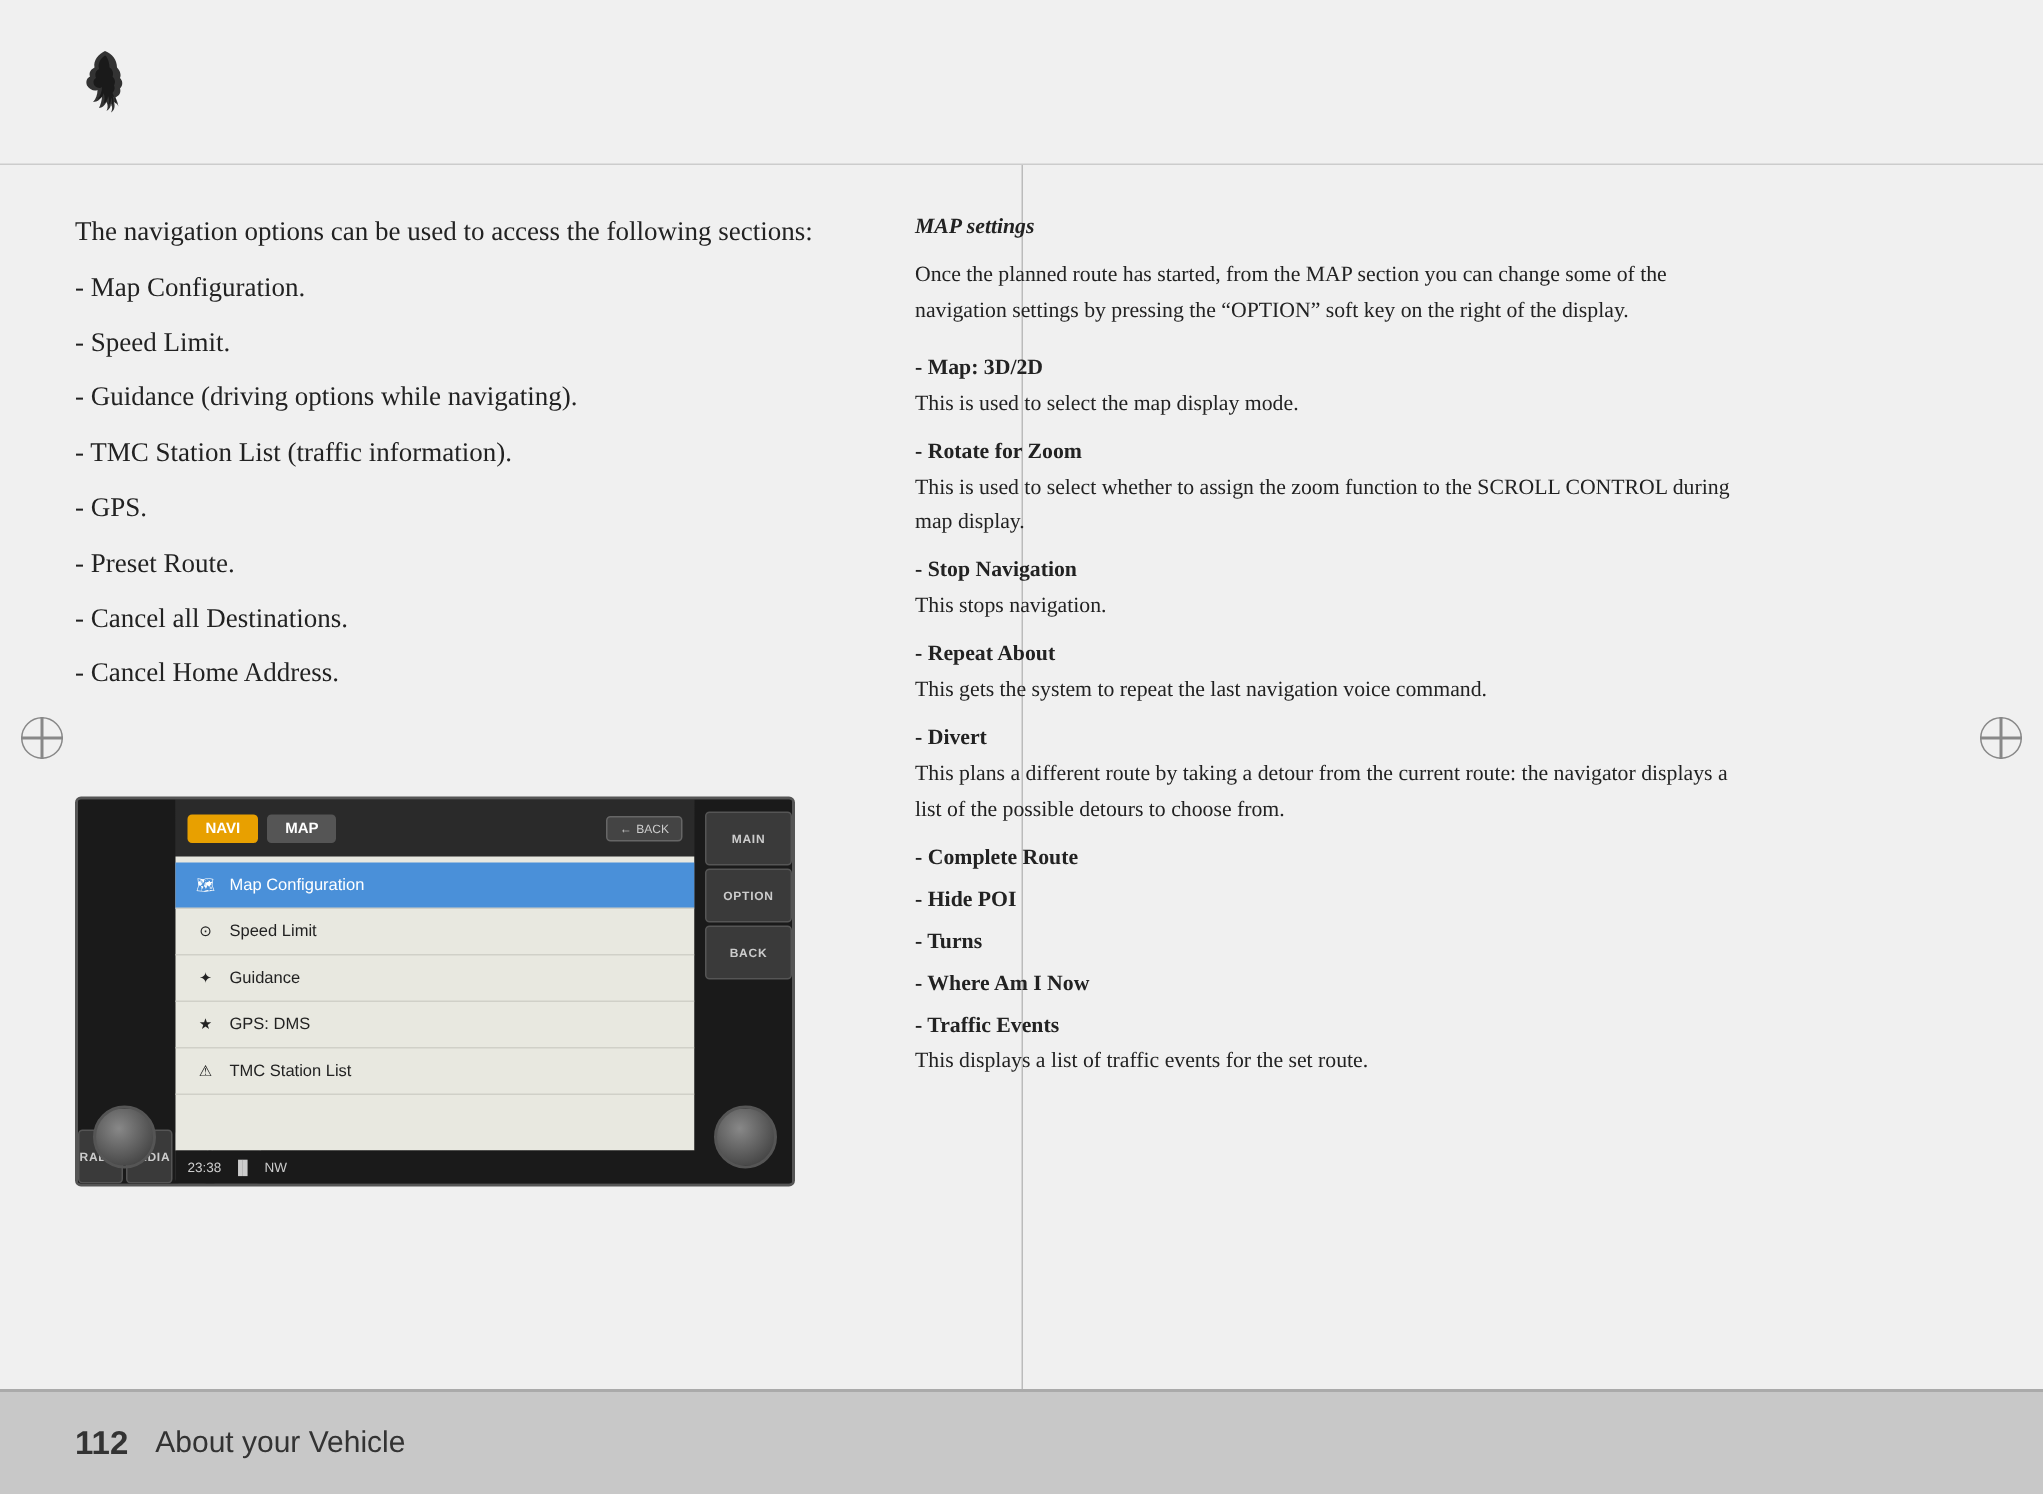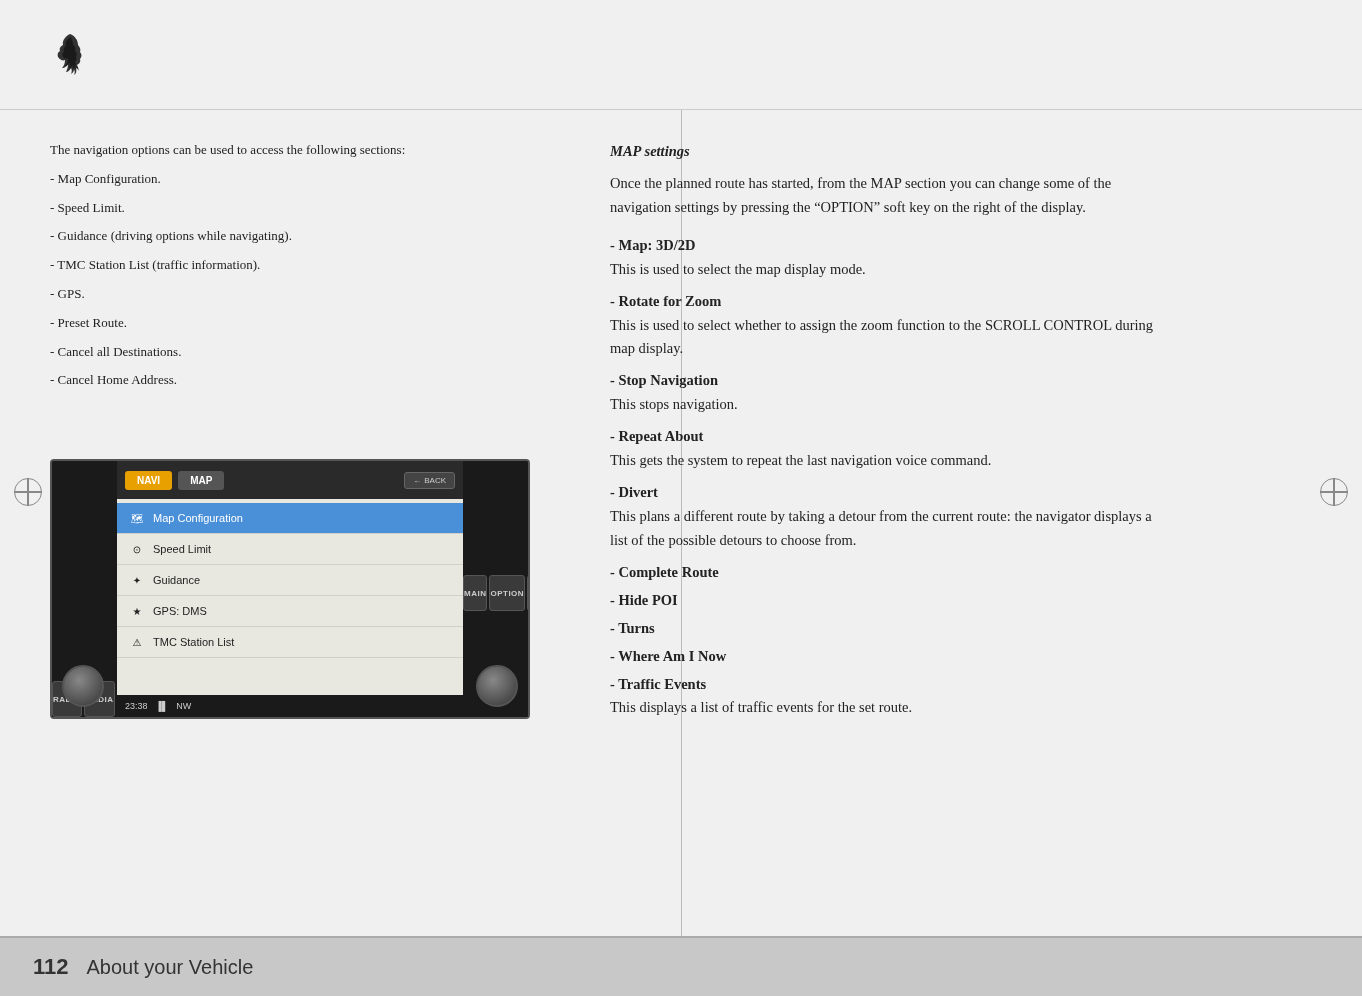--- a/index.html
+++ b/index.html
@@ -91,21 +91,21 @@
     
     .left-column {
       flex: 1;
       max-width: 520px;
       display: flex;
       flex-direction: column;
       gap: 0;
     }
 
     .left-text-block {
-      font-size: 13px;
+      font-size: 18px;
       line-height: 1.6;
       color: #222;
     }
 
     .left-text-block p {
       margin-bottom: 8px;
     }
 
     .nav-image-container {
       margin-top: 60px;
@@ -149,25 +149,25 @@
     .menu-item .item-desc {
       margin-bottom: 8px;
     }
 
     
     .footer {
       position: absolute;
       bottom: 0;
       left: 0;
       right: 0;
-      height: 60px;
+      height: 70px;
       background: #c8c8c8;
       display: flex;
       align-items: center;
-      padding: 0 33px;
+      padding: 0 50px;
       border-top: 2px solid #aaa;
     }
 
     .page-number {
       font-size: 22px;
       font-weight: bold;
       color: #333;
       font-family: Arial, sans-serif;
       margin-right: 18px;
     }
@@ -299,22 +299,22 @@
       color: #ccc;
       font-size: 9px;
       font-family: Arial, sans-serif;
       gap: 8px;
     }
 
     .nav-right-btns {
       width: 65px;
       background: #1a1a1a;
       display: flex;
-      flex-direction: row;
-      align-items: center;
+      flex-direction: column;
+      align-items: flex-end;
       padding-top: 8px;
       gap: 2px;
     }
 
     .nav-right-btn {
       width: 58px;
       height: 36px;
       background: #3a3a3a;
       border: 1px solid #555;
       border-radius: 3px;

